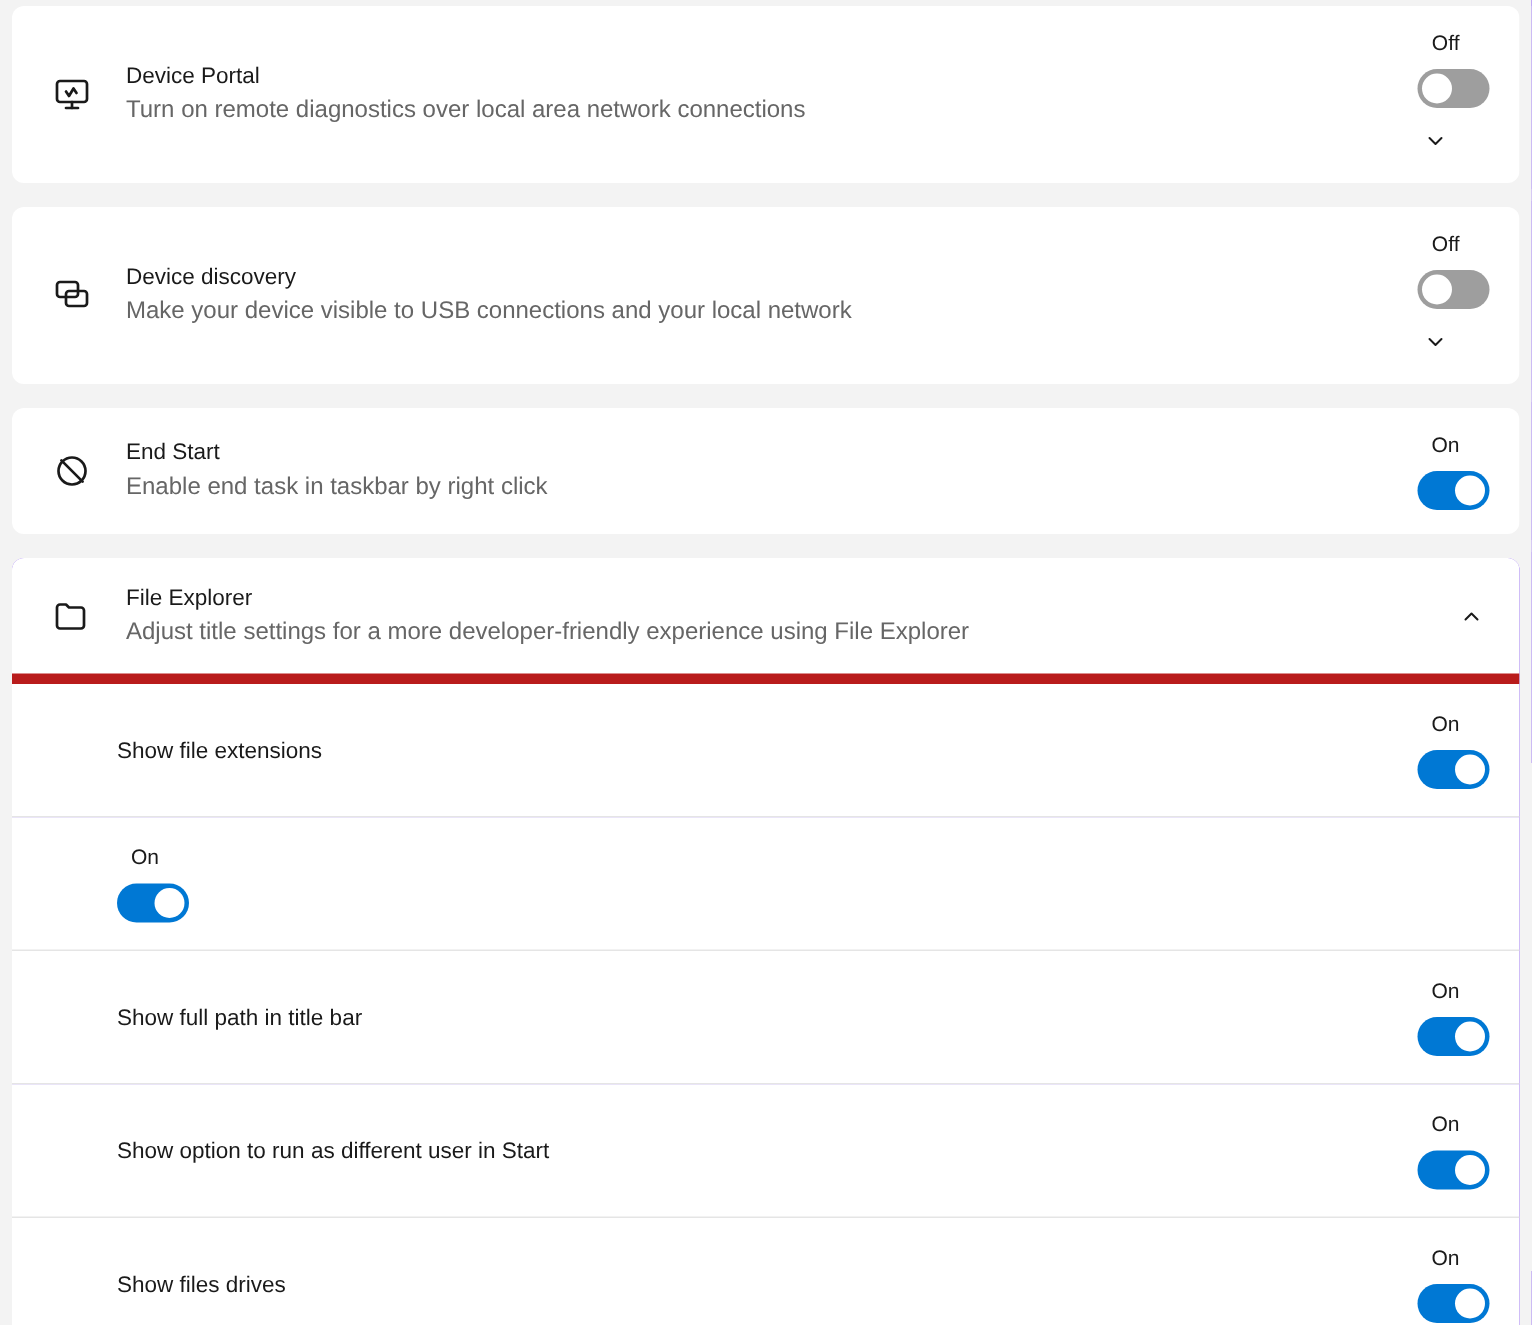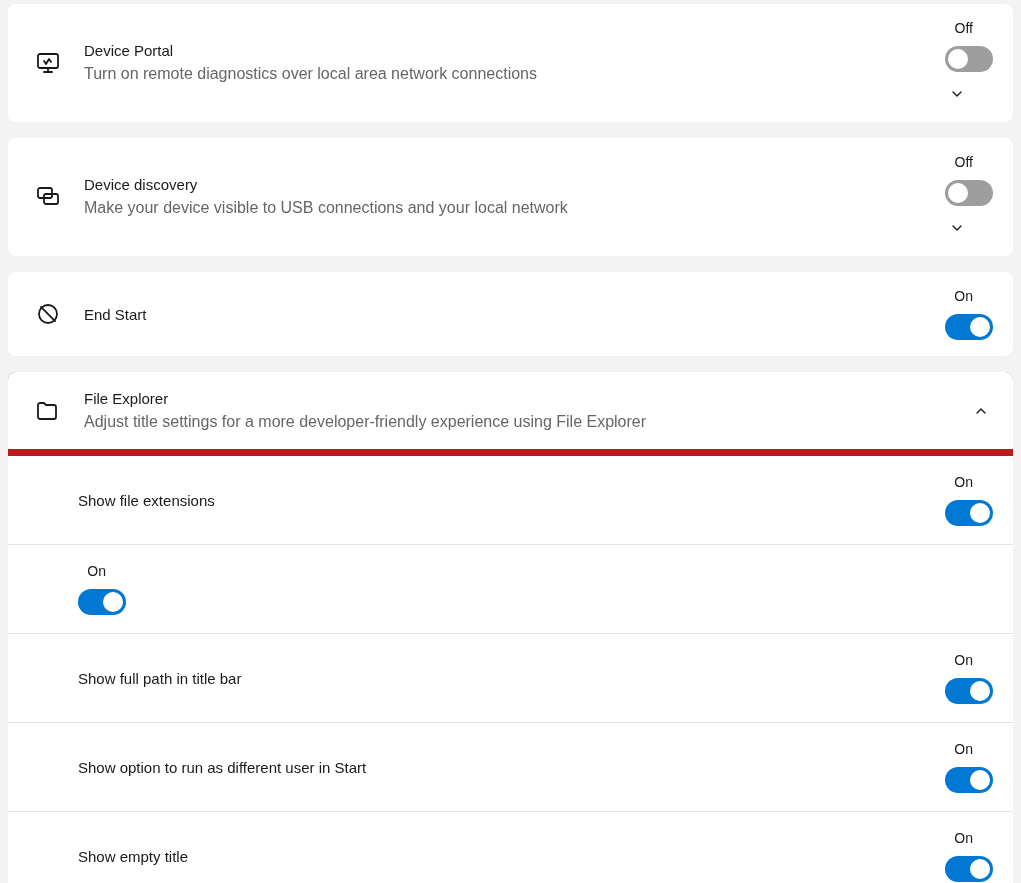--- a/index.html
+++ b/index.html
@@ -262,20 +262,21 @@
   <div class="setting-card">
     <div class="setting-row top-level">
       <div class="setting-icon">
         <svg viewBox="0 0 24 24">
           <circle cx="12" cy="12" r="9"></circle>
           <line x1="4.93" y1="4.93" x2="19.07" y2="19.07"></line>
         </svg>
       </div>
       <div class="setting-text">
         <div class="setting-title">End Start</div>
+        <div class="setting-description">Enable end task in taskbar by right click</div>
       </div>
       <div class="setting-control">
         <span class="toggle-label">On</span>
         <div class="toggle-switch">
           <div class="toggle-track on">
             <div class="toggle-thumb"></div>
           </div>
         </div>
       </div>
     </div>
@@ -345,21 +346,21 @@
         <span class="toggle-label">On</span>
         <div class="toggle-switch">
           <div class="toggle-track on">
             <div class="toggle-thumb"></div>
           </div>
         </div>
       </div>
     </div>
 
     <div class="sub-setting-row">
-      <div class="sub-setting-text">Show empty title</div>
+      <div class="sub-setting-text">Show files drives</div>
       <div class="setting-control">
         <span class="toggle-label">On</span>
         <div class="toggle-switch">
           <div class="toggle-track on">
             <div class="toggle-thumb"></div>
           </div>
         </div>
       </div>
     </div>
 

